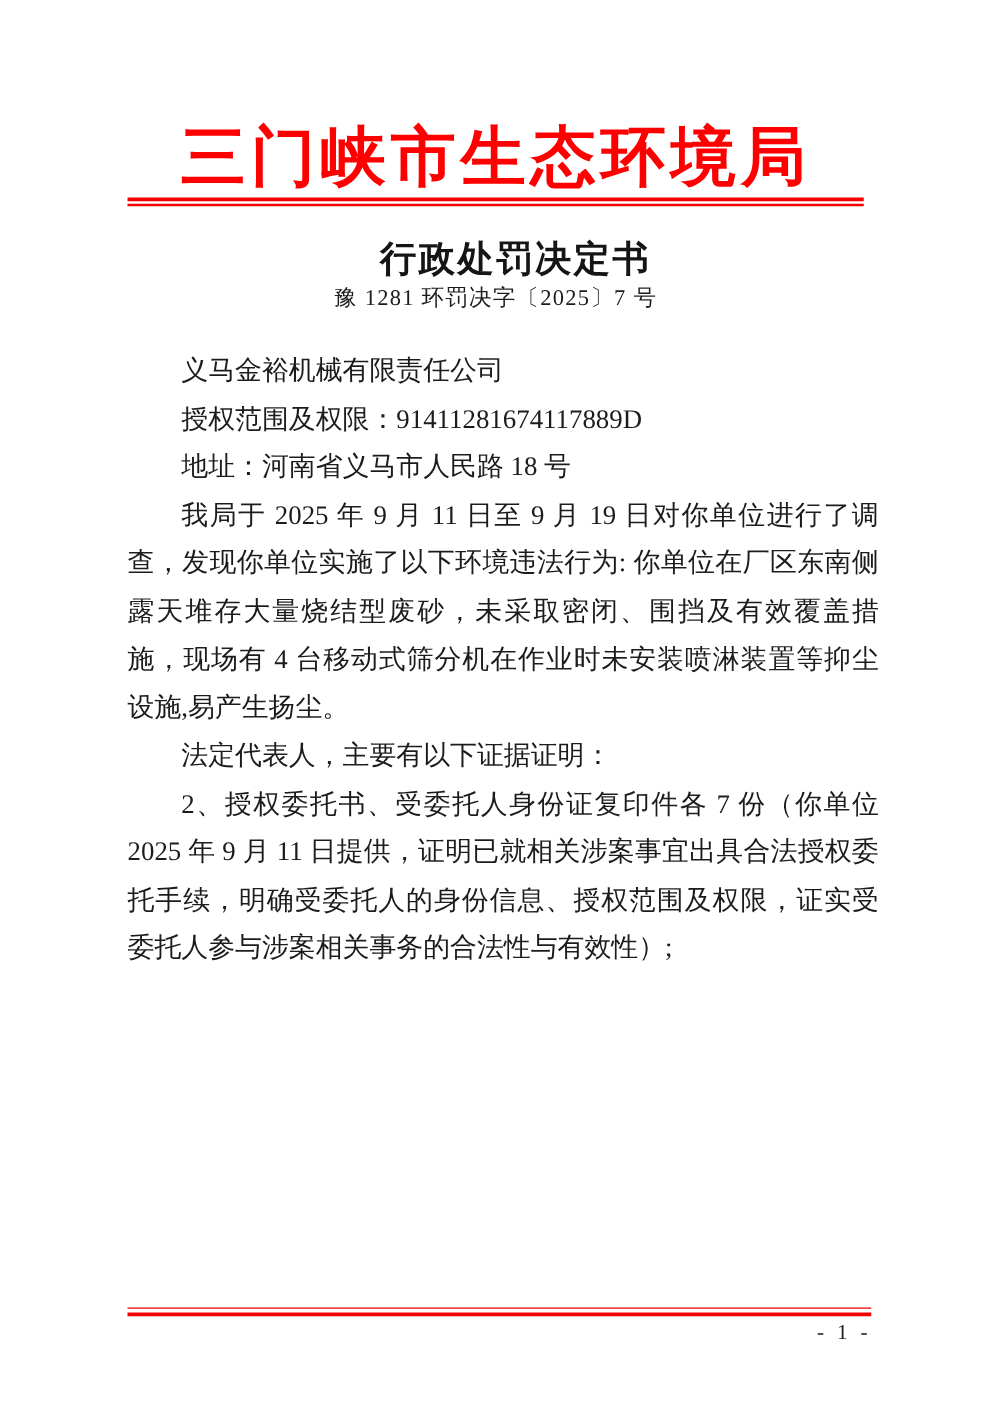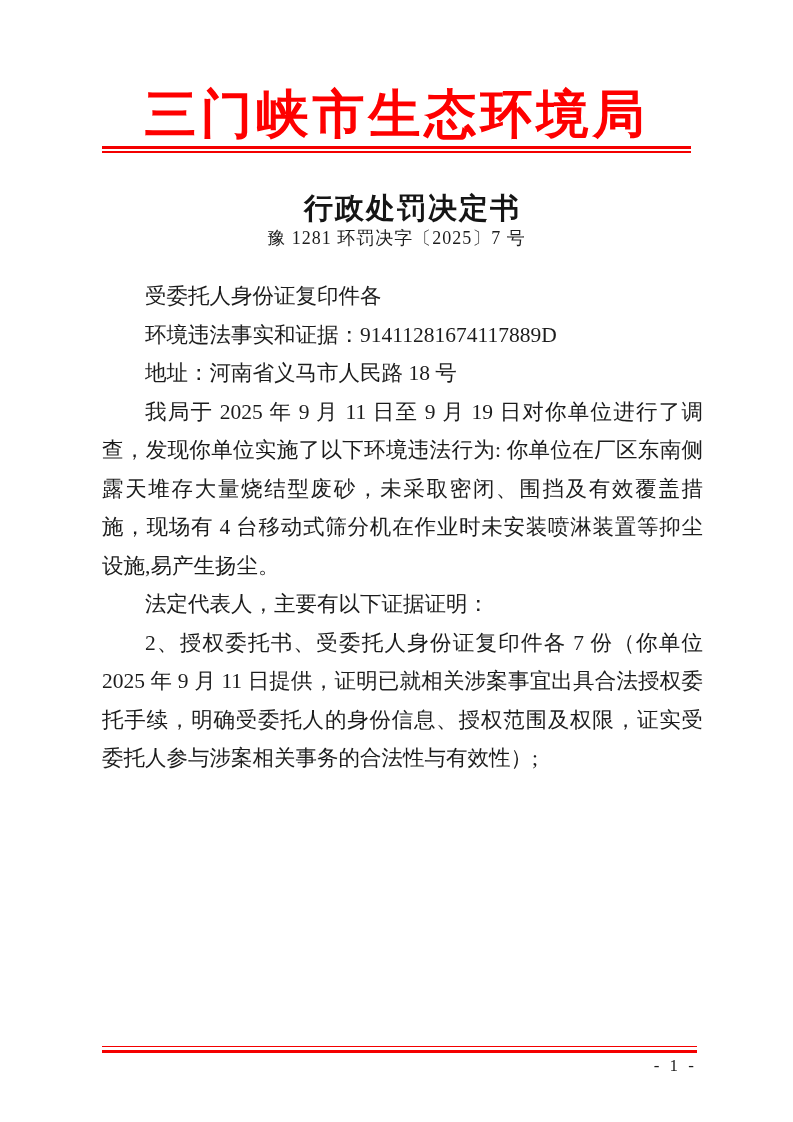--- a/index.html
+++ b/index.html
@@ -13,21 +13,21 @@
     height: 1122px;
     background: #ffffff;
     overflow: hidden;
     font-family: "Liberation Serif", "DejaVu Serif", serif;
     color: #1c1c1c;
   }
 
   
   .letterhead {
     position: absolute;
-    top: 86px;
+    top: 98px;
     left: 102px;
     width: 589px;
   }
   .org-name {
     font-size: 52px;
     line-height: 58px;
     font-weight: bold;
     text-align: center;
     color: #fe0000;
     letter-spacing: 4px;
@@ -122,22 +122,22 @@
   <div class="letterhead">
     <div class="org-name">三门峡市生态环境局</div>
     <div class="double-rule"></div>
   </div>
 
   <h1 class="doc-title">行政处罚决定书</h1>
 
   <div class="doc-number">豫 1281 环罚决字〔2025〕7 号</div>
 
   <div class="body-block">
-    <p>受委托人身份证复印件各</p>
-    <p>环境违法事实和证据：91411281674117889D</p>
+    <p>义马金裕机械有限责任公司</p>
+    <p>授权范围及权限：91411281674117889D</p>
     <p>地址：河南省义马市人民路 18 号</p>
     <p class="underlined"><span>我局于 2025 年 9 月 11 日至 9 月 19 日对你单位进行了调查，发现你单位实施了以下环境违法行为: 你单位在厂区东南侧露天堆存大量烧结型废砂，未采取密闭、围挡及有效覆盖措施，现场有 4 台移动式筛分机在作业时未安装喷淋装置等抑尘设施,易产生扬尘。</span><span>&nbsp;&nbsp;&nbsp;</span></p>
     <p>法定代表人，主要有以下证据证明：</p>
     <p>2、授权委托书、受委托人身份证复印件各 7 份（你单位 2025 年 9 月 11 日提供，证明已就相关涉案事宜出具合法授权委托手续，明确受委托人的身份信息、授权范围及权限，证实受委托人参与涉案相关事务的合法性与有效性）;</p>
   </div>
 
   <div class="footer-rule"></div>
 
   <div class="page-number">- 1 -</div>
 

